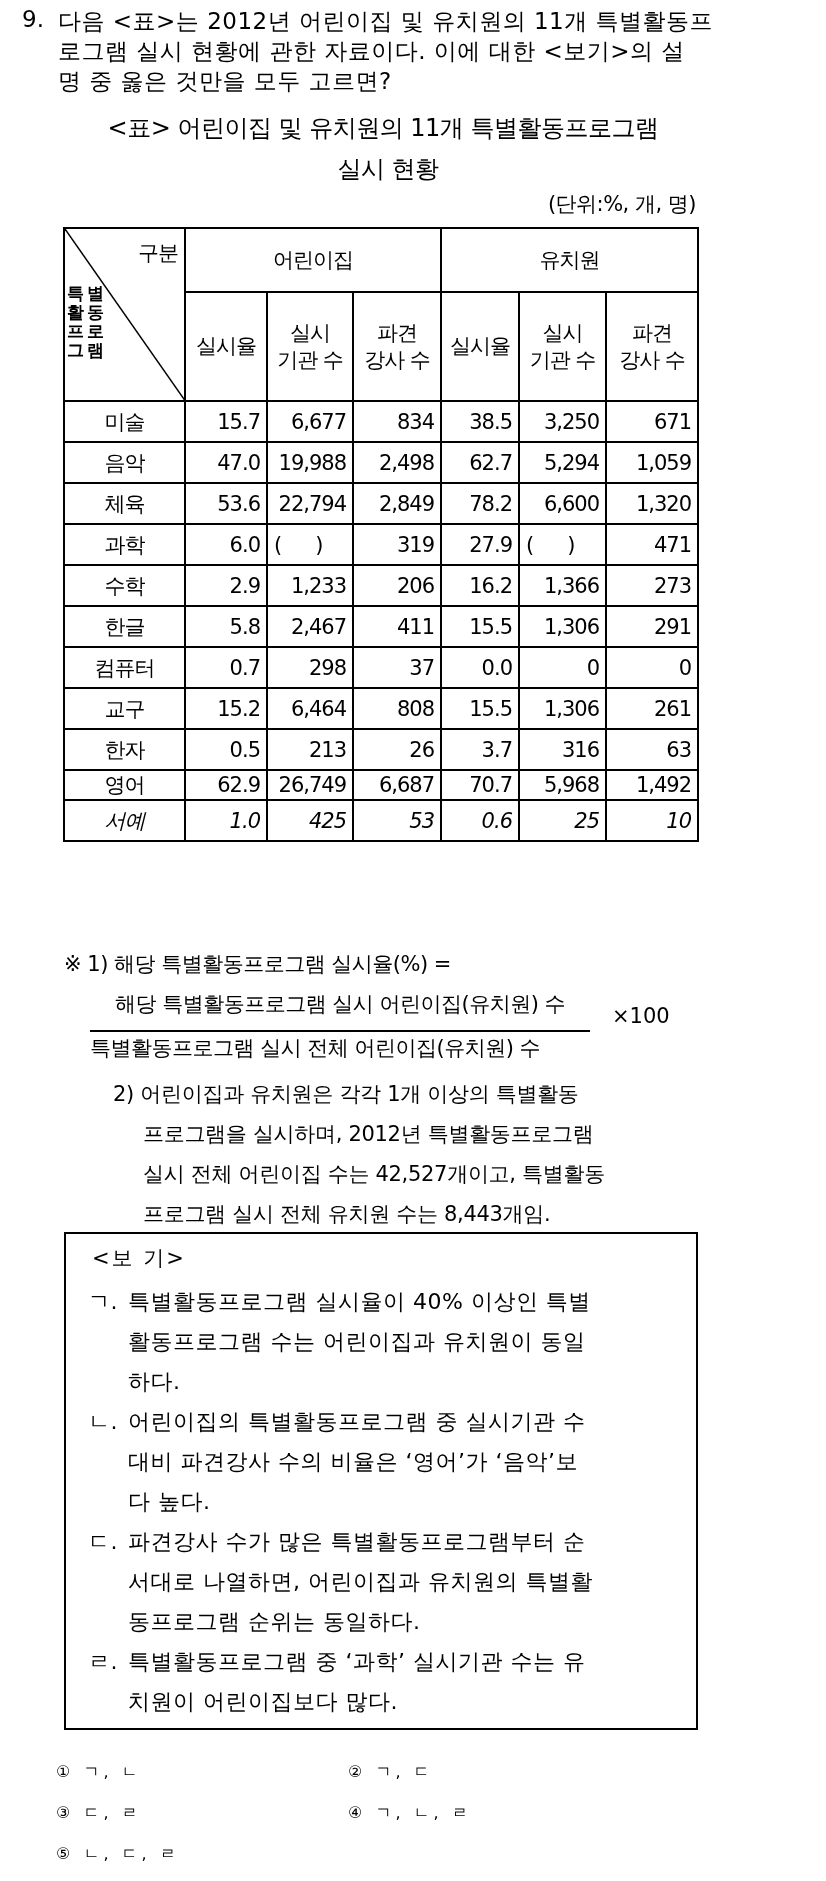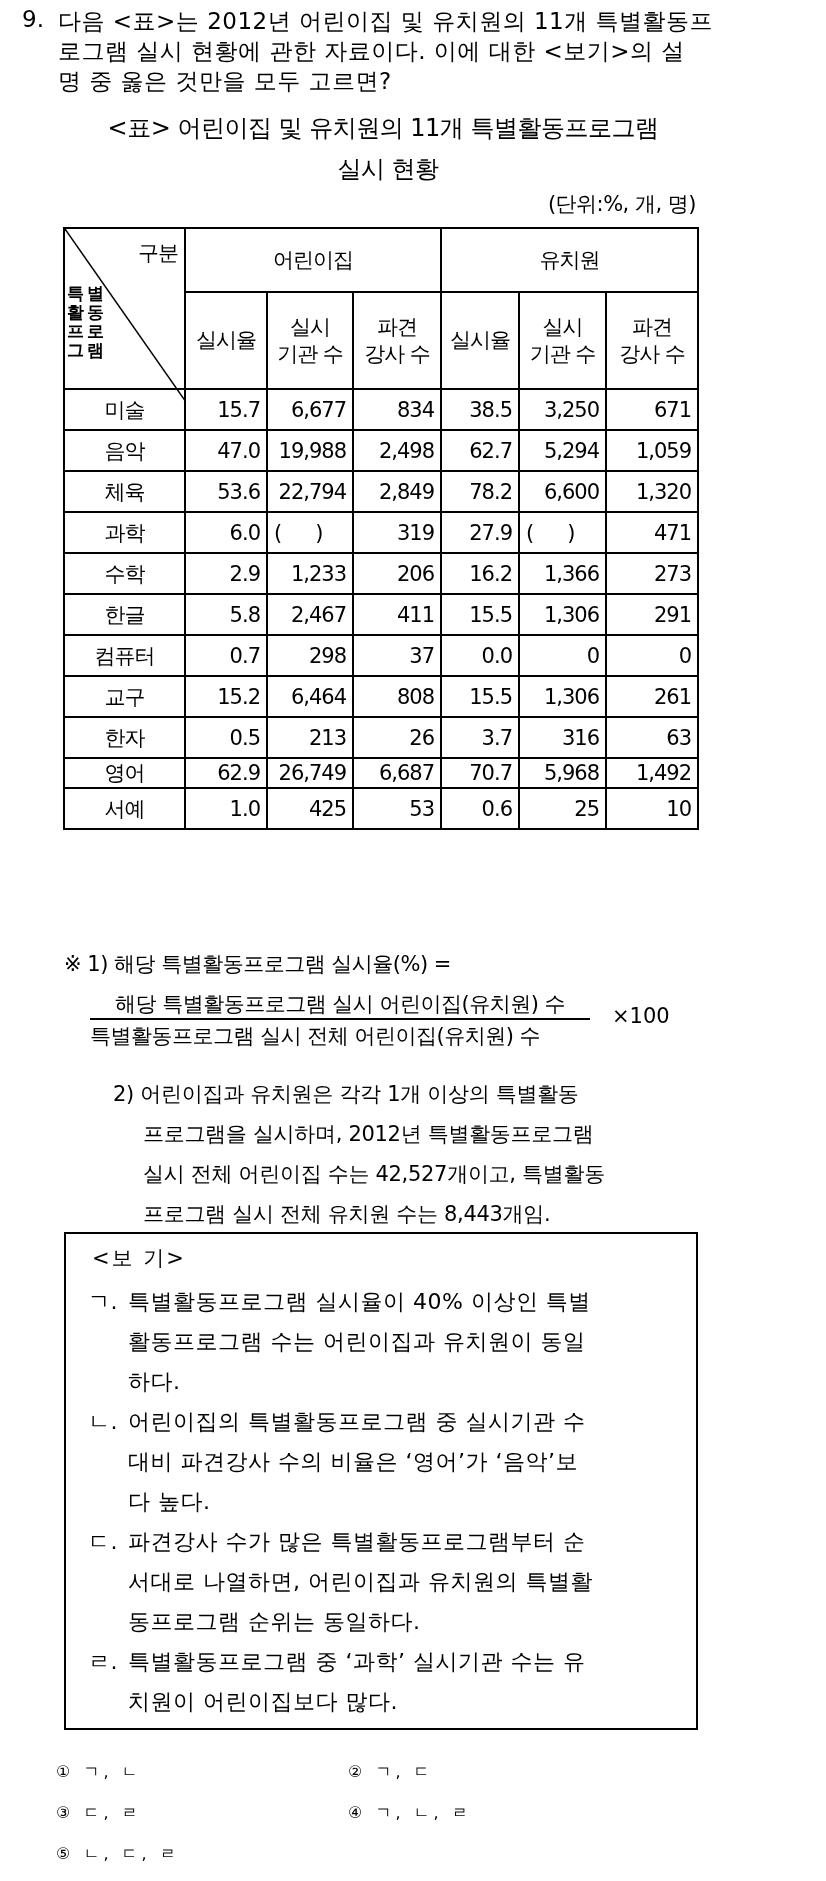--- a/index.html
+++ b/index.html
@@ -37,21 +37,21 @@
   .diag-top {
     position: absolute; right: 6px; top: 10px; font-size: 21px;
   }
   .diag-vert {
     position: absolute; left: 2px; top: 55px; width: 40px;
     font-size: 17px; line-height: 19px; letter-spacing: -1px;
     display: grid; grid-template-columns: 20px 20px; font-weight: bold;
   }
   .note1 { position: absolute; left: 64px; top: 950px; font-size: 21px; white-space: nowrap; letter-spacing: -0.5px;}
   .frac { position: absolute; left: 90px; top: 990px; }
-  .frac-num { font-size: 21px; white-space: nowrap; text-align: center; letter-spacing: -0.5px; padding-bottom: 0; border-bottom: 2px solid #000; width: 500px; margin-left: 0;}
+  .frac-num { font-size: 21px; white-space: nowrap; text-align: center; letter-spacing: -0.5px; padding-bottom: 12px; border-bottom: 2px solid #000; width: 500px; margin-left: 0;}
   .frac-den { font-size: 21px; white-space: nowrap; letter-spacing: -0.5px; width: 500px; padding-top: 2px;}
   .frac-mult { position: absolute; left: 612px; top: 1004px; font-size: 21px; }
   .note2 { position: absolute; left: 113px; top: 1074px; font-size: 21px; line-height: 40px; letter-spacing: -0.3px; }
   .note2 .l { white-space: nowrap; }
   .note2 .indent { padding-left: 30px; }
   .bogi {
     position: absolute; left: 64px; top: 1232px; width: 630px; height: 494px;
     border: 2px solid #000; box-sizing: content-box;
   }
   .bogi-title { position: absolute; left: 26px; top: 10px; font-size: 21px; letter-spacing: 2px; white-space: nowrap;}
@@ -96,21 +96,21 @@
         <span>동</span>
         <span>프</span>
         <span>로</span>
         <span>그</span>
         <span>램</span>
       </div>
     </td>
     <td colspan="3" class="hdr">어린이집</td>
     <td colspan="3" class="hdr">유치원</td>
   </tr>
-  <tr style="height:97px">
+  <tr style="height:109px">
     <td class="hdr"><span>실시율</span></td>
     <td class="hdr"><span>실시</span><br><span>기관 수</span></td>
     <td class="hdr"><span>파견</span><br><span>강사 수</span></td>
     <td class="hdr"><span>실시율</span></td>
     <td class="hdr"><span>실시</span><br><span>기관 수</span></td>
     <td class="hdr"><span>파견</span><br><span>강사 수</span></td>
   </tr>
   </tbody>
     <tbody id="rows">
       <tr style="height: 41px;">
@@ -196,21 +196,21 @@
       </tr>
       <tr style="height: 27px;">
         <td class="lbl">영어</td>
         <td class="num">62.9</td>
         <td class="num">26,749</td>
         <td class="num">6,687</td>
         <td class="num">70.7</td>
         <td class="num">5,968</td>
         <td class="num">1,492</td>
       </tr>
-      <tr style="height: 41px;">
+      <tr style="height: 41px; font-style: italic;">
         <td class="lbl">서예</td>
         <td class="num">1.0</td>
         <td class="num">425</td>
         <td class="num">53</td>
         <td class="num">0.6</td>
         <td class="num">25</td>
         <td class="num">10</td>
       </tr>
     </tbody>
 </table>

